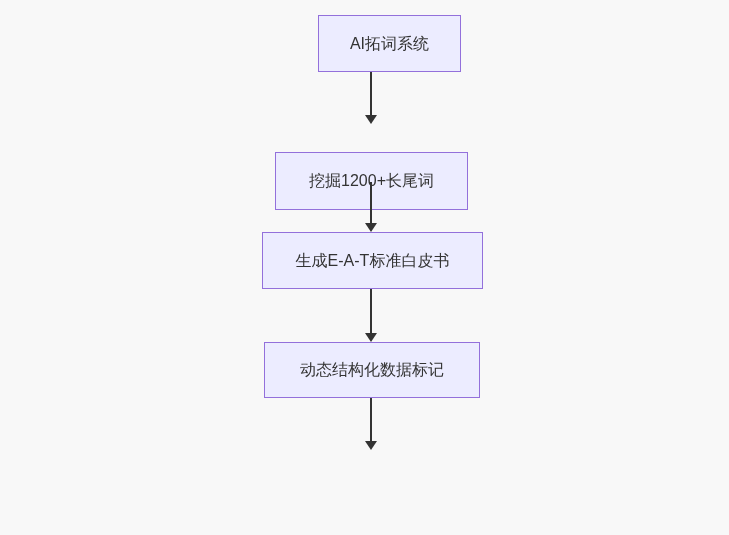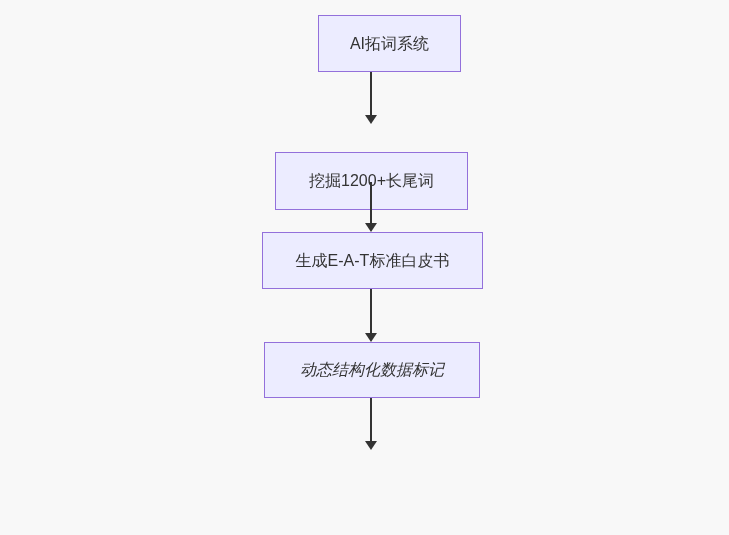--- a/index.html
+++ b/index.html
@@ -29,21 +29,21 @@
     align-items: center;
     justify-content: center;
     font-size: 16px;
     line-height: 1.2;
     text-align: center;
     white-space: nowrap;
   }
   .node-1 { left: 318px; top: 15px;  width: 143px; height: 57px; }
   .node-2 { left: 275px; top: 124px; width: 193px; height: 58px; margin-top: 28px; }
   .node-3 { left: 262px; top: 232px; width: 221px; height: 57px; }
-  .node-4 { left: 264px; top: 342px; width: 216px; height: 56px; font-style: italic; }
+  .node-4 { left: 264px; top: 342px; width: 216px; height: 56px; }
   .node-5 { left: 255px; top: 450px; width: 230px; height: 57px; }
 
   .arrow {
     position: absolute;
     left: 365px;           
     width: 12px;
   }
   .arrow-1 { top: 72px;  height: 52px; }
   .arrow-2 { top: 182px; height: 50px; }
   .arrow-3 { top: 289px; height: 53px; }

